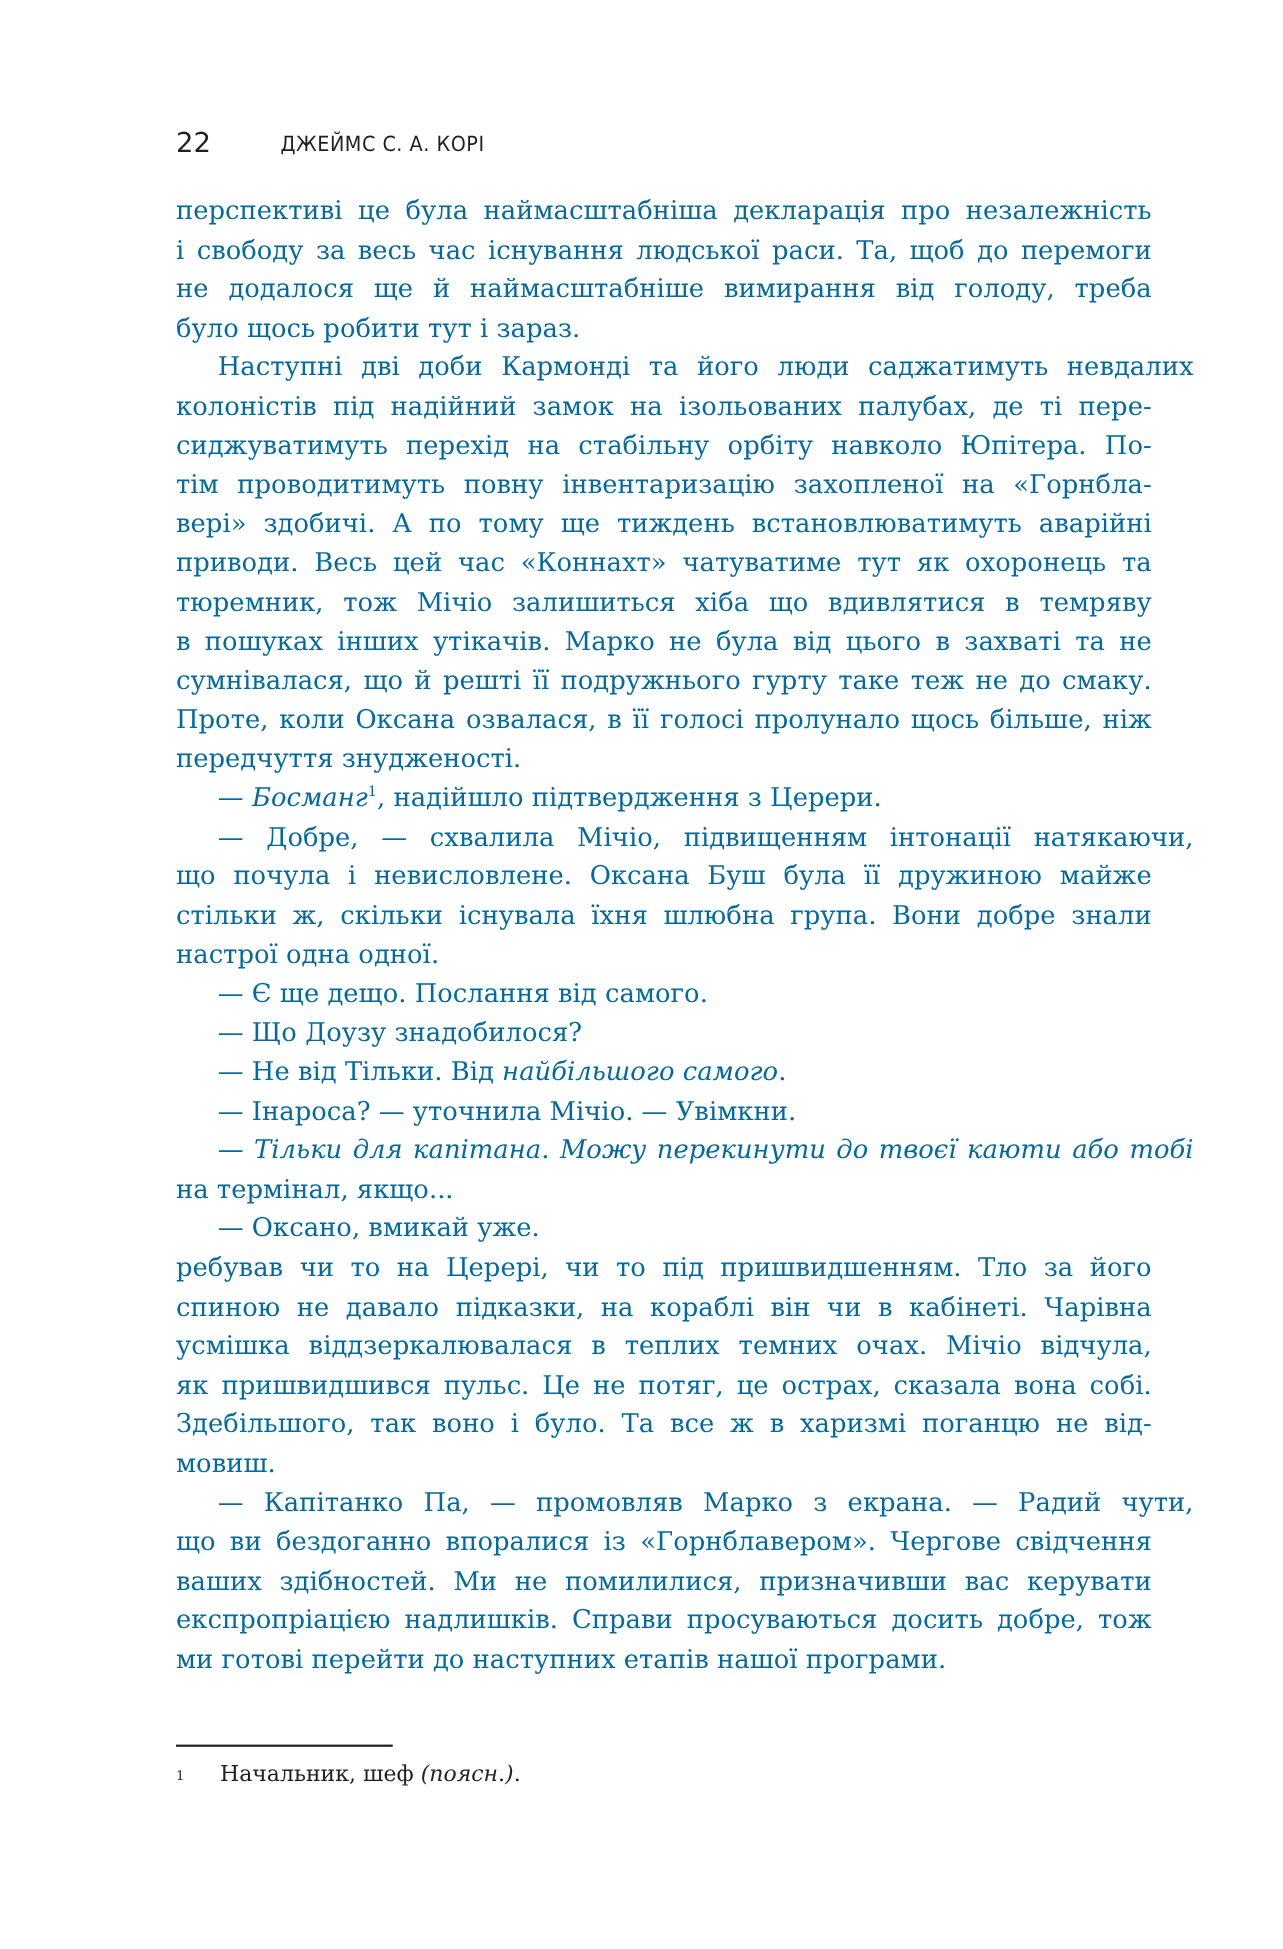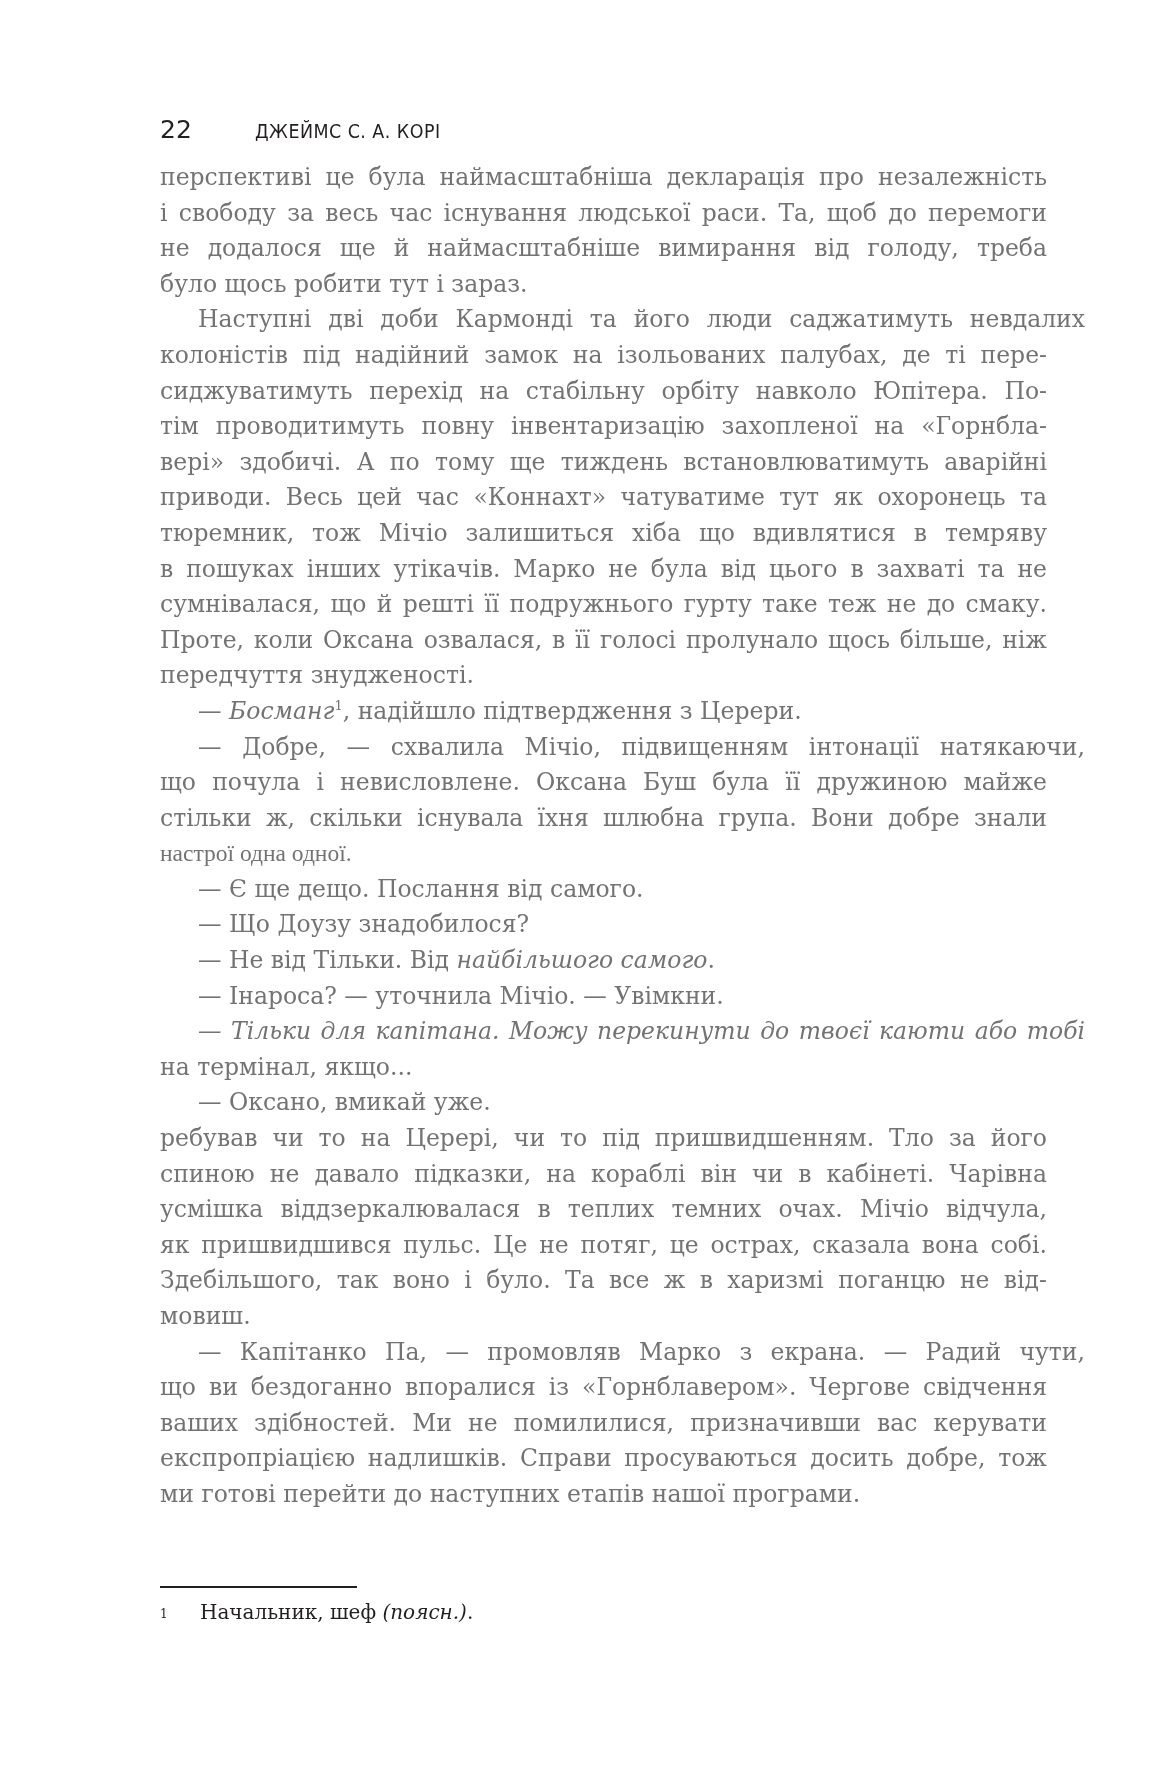--- a/index.html
+++ b/index.html
@@ -1,21 +1,21 @@
 <!DOCTYPE html>
 <html><head>
 <meta charset="utf-8">
 <style>
   html, body { margin: 0; padding: 0; background: #ffffff; }
   body { width: 1166px; height: 1772px; position: relative; overflow: hidden; }
   .page { position: absolute; left: 0; top: 0; width: 1166px; height: 1628px; background: #fff; color: #231f20; }
   .running-head { position: absolute; left: 160px; top: 115px; height: 30px; font-family: "DejaVu Sans", sans-serif; color: #231f20; }
   .folio { position: absolute; left: 0; top: 0; font-size: 25px; letter-spacing: 0; }
   .author { position: absolute; left: 95px; top: 5px; font-size: 19px; letter-spacing: 0.5px; white-space: nowrap; transform: scaleX(0.92); transform-origin: left top; }
-  .body-text { position: absolute; left: 160px; top: 160px; width: 887px; font-family: "DejaVu Serif", serif; font-size: 23.5px; line-height: 35.6px; color: #737373; }
+  .body-text { position: absolute; left: 160px; top: 174px; width: 887px; font-family: "DejaVu Serif", serif; font-size: 23.5px; line-height: 35.6px; color: #0369a1; }
   .line { display: block; height: 35.6px; white-space: nowrap; text-align: justify; text-align-last: justify; transform-origin: left top; }
   .line.last { text-align-last: left; }
   .line.indent { padding-left: 38px; }
   i.em { font-style: italic; }
   sup.fn { font-size: 13px; vertical-align: 9px; line-height: 0; }
   .footnote-rule { position: absolute; left: 160px; top: 1586px; width: 197px; height: 1.5px; background: #231f20; }
   .footnote { position: absolute; left: 160px; top: 1598px; font-family: "DejaVu Serif", serif; font-size: 20px; line-height: 28px; color: #231f20; white-space: nowrap; }
   .footnote .fn-mark { position: absolute; left: 0; top: 2px; font-size: 12px; }
   .footnote .fn-text { position: absolute; left: 40px; top: 0; }
 </style>
@@ -48,21 +48,21 @@
         <span class="line" style="width: 887px;">Проте, коли Оксана озвалася, в її голосі пролунало щось більше, ніж</span>
         <span class="line last" style="width: 887px;">передчуття знудженості.</span>
       </div>
       <div>
         <span class="line indent last" style="width: 887px;"><span>— </span><i class="em">Босманг</i><sup class="fn">1</sup><span>, надійшло підтвердження з Церери.</span></span>
       </div>
       <div>
         <span class="line indent" style="width: 887px;">— Добре, — схвалила Мічіо, підвищенням інтонації натякаючи,</span>
         <span class="line" style="width: 887px;">що почула і невисловлене. Оксана Буш була її дружиною майже</span>
         <span class="line" style="width: 887px;">стільки ж, скільки існувала їхня шлюбна група. Вони добре знали</span>
-        <span class="line last" style="width: 887px; font-family: Liberation Serif, serif;">настрої одна одної.</span>
+        <span class="line last" style="width: 887px;">настрої одна одної.</span>
       </div>
       <div>
         <span class="line indent last" style="width: 887px;">— Є ще дещо. Послання від самого.</span>
       </div>
       <div>
         <span class="line indent last" style="width: 887px;">— Що Доузу знадобилося?</span>
       </div>
       <div>
         <span class="line indent last" style="width: 887px;"><span>— Не від Тільки. Від </span><i class="em">найбільшого самого</i><span>.</span></span>
       </div>

